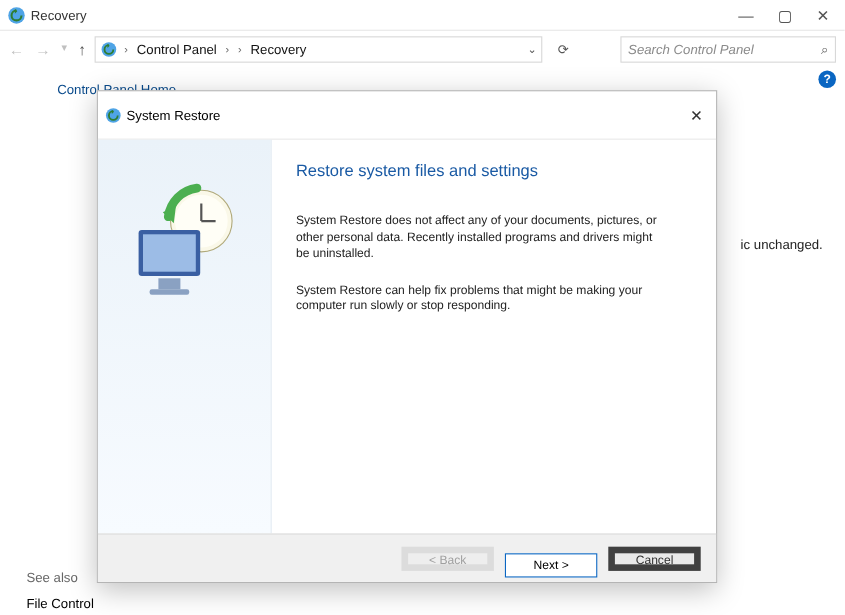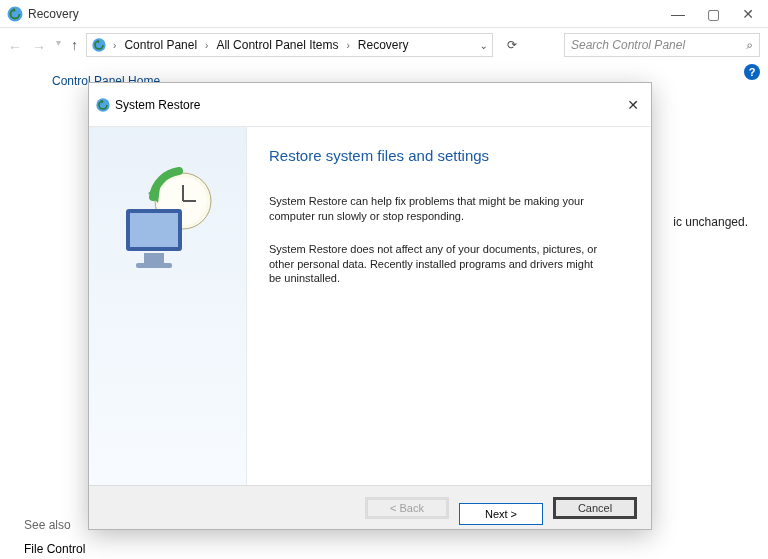--- a/index.html
+++ b/index.html
@@ -162,21 +162,21 @@
     display:flex;
     align-items:center;
     justify-content:flex-end;
     padding: 0 14px;
     gap: 10px;
   }
   .dlg-footer button {
     width: 84px;
     height: 22px;
     font-size: 11px;
-    border: 3px solid #404040;
+    border: 6px solid #404040;
     background: #e9e9e9;
     color: #333;
   }
   .dlg-footer button.disabled { color:#a0a0a0; background:#eee; border-color:#dcdcdc; }
   .dlg-footer button.primary { border: 1.5px solid #0a66c2; background:#fff; color:#000;margin-top:12px; }
 </style>
 </head>
 <body>
 
 <div class="explorer-titlebar">
@@ -202,21 +202,20 @@
   </div>
   <div class="addr-bar">
     <svg class="recovery-icon-svg" viewBox="0 0 24 24" style="width:16px;height:16px">
       <circle cx="12" cy="12" r="10" fill="#4fa4e6"></circle>
       <path d="M12 6 A6 6 0 1 0 18 12" fill="none" stroke="#2e7d32" stroke-width="2.5"></path>
       <path d="M10 4 L13 7 L10 10 Z" fill="#2e7d32"></path>
     </svg>
     <span class="crumb-sep">›</span>
     <span class="crumb">Control Panel</span>
     <span class="crumb-sep">›</span>
-    <span class="crumb">All Control Panel Items</span>
     <span class="crumb-sep">›</span>
     <span class="crumb">Recovery</span>
     <span class="addr-dd">⌄</span>
   </div>
   <span class="refresh-btn">⟳</span>
   <div class="search-box">
     <span>Search Control Panel</span>
     <span style="font-style:normal;color:#666">⌕</span>
   </div>
 </div>
@@ -254,22 +253,22 @@
         <path d="M40 30 L50 40 L52 24 Z" fill="#4caf50"></path>
 
         <rect x="18" y="46" width="56" height="42" rx="3" fill="#3a5fa2"></rect>
         <rect x="22" y="50" width="48" height="34" fill="#9cbce6"></rect>
         <rect x="36" y="90" width="20" height="10" fill="#8aa1c2"></rect>
         <rect x="28" y="100" width="36" height="5" rx="2" fill="#8aa1c2"></rect>
       </svg>
     </div>
     <div class="dlg-main">
       <h2 class="dlg-heading">Restore system files and settings</h2>
+      <p class="dlg-para">System Restore does not affect any of your documents, pictures, or other personal data. Recently installed programs and drivers might be uninstalled.</p>
       <p class="dlg-para">System Restore can help fix problems that might be making your computer run slowly or stop responding.</p>
-      <p class="dlg-para">System Restore does not affect any of your documents, pictures, or other personal data. Recently installed programs and drivers might be uninstalled.</p>
     </div>
   </div>
   <div class="dlg-footer">
     <button class="disabled" disabled="">&lt; Back</button>
     <button class="primary">Next &gt;</button>
     <button>Cancel</button>
   </div>
 </div>
 
 </body></html>

